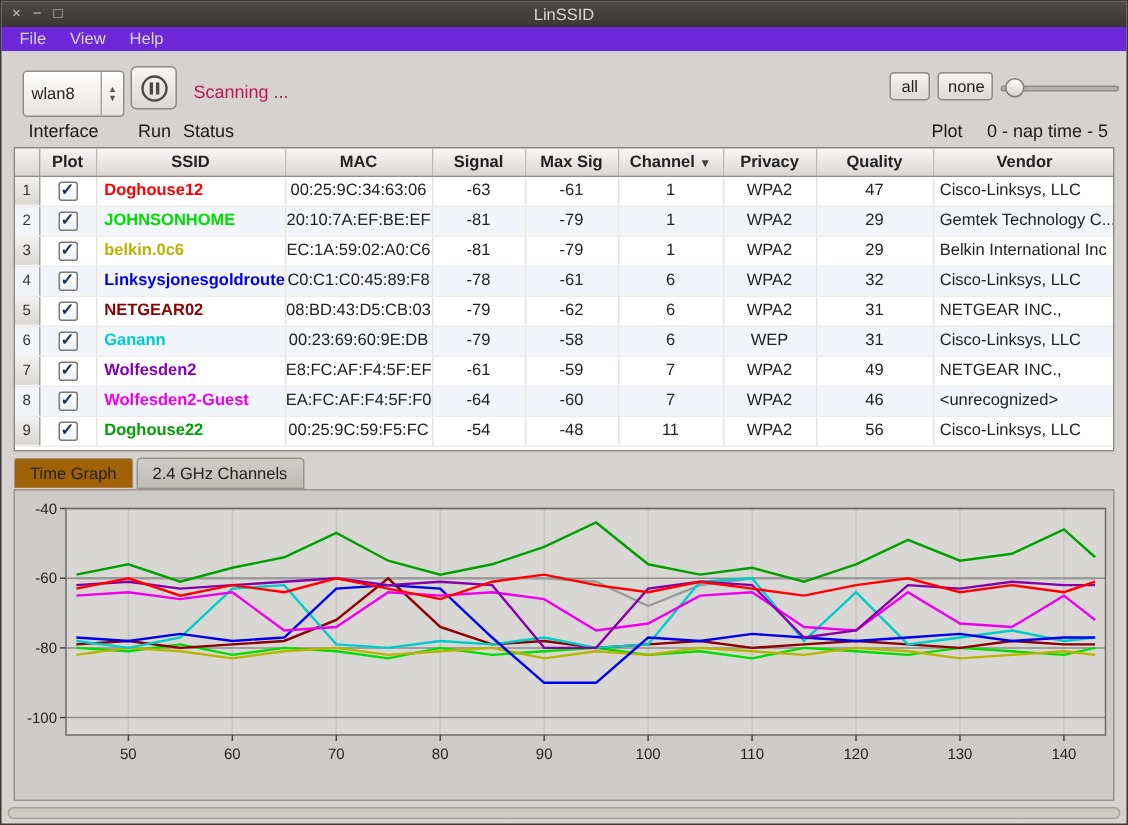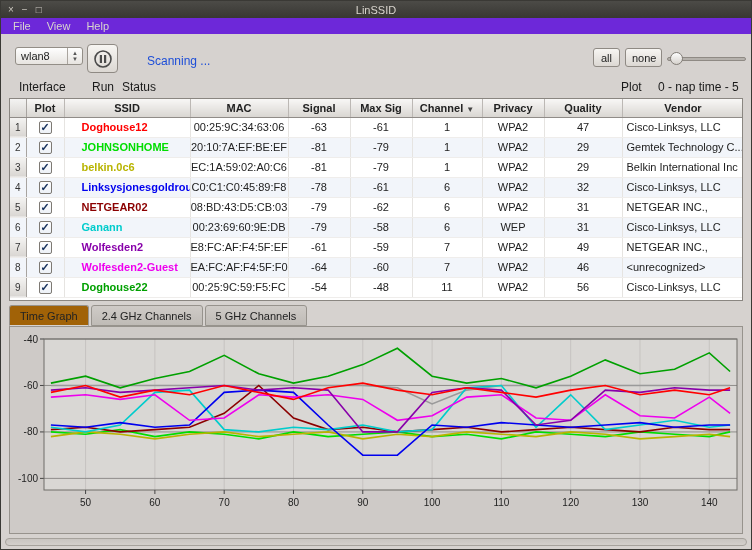--- a/index.html
+++ b/index.html
@@ -10,25 +10,25 @@
   
   .titlebar { height:17px; background:linear-gradient(#4c4b47,#383733); color:#dedad3; font-size:11px; position:relative; display:flex; align-items:center; flex:0 0 auto; }
   .win-controls { display:flex; gap:8px; padding-left:7px; z-index:2; }
   .winbtn { color:#c9c5be; font-size:10px; line-height:10px; cursor:default; }
   .title { position:absolute; left:0; right:0; text-align:center; color:#d9d5ce; }
   .menubar { height:16px; background:#6d28d9; color:#d9d5ce; display:flex; align-items:center; gap:4px; padding-left:6px; font-size:11px; flex:0 0 auto; }
   .menu-item { padding:0 6px; }
 
   
   .toolbar { height:64px; position:relative; flex:0 0 auto; }
-  .combo { position:absolute; left:14px; top:13px; width:68px; height:18px; background:linear-gradient(#fefefe,#e7e4e0); border:1px solid #938e87; border-radius:3px; display:flex; align-items:center; font-size:11px; }
+  .combo { position:absolute; left:14px; top:13px; width:68px; height:31px; background:linear-gradient(#fefefe,#e7e4e0); border:1px solid #938e87; border-radius:3px; display:flex; align-items:center; font-size:11px; }
   .combo-text { flex:1; padding-left:5px; color:#222; }
   .spinner { width:15px; height:100%; border-left:1px solid #aaa59f; display:flex; flex-direction:column; align-items:center; justify-content:center; font-size:6px; color:#555; line-height:6px; }
   .run-btn { position:absolute; left:86px; top:10px; width:31px; height:29px; background:linear-gradient(#f7f5f2,#dcd8d3); border:1px solid #8f8a84; border-radius:4px; display:flex; align-items:center; justify-content:center; }
-  .status-text { position:absolute; left:146px; top:20px; font-size:12px; color:#1d4ed8; }
+  .status-text { position:absolute; left:128px; top:20px; font-size:12px; color:#be185d; }
   .lbl { position:absolute; font-size:12px; color:#1a1a1a;text-align:center; }
   .lbl-interface { left:18px; top:46px; }
   .lbl-run { left:91px; top:46px; }
   .lbl-status { left:121px; top:46px; }
   .tbtn { position:absolute; top:14px; height:19px; font-size:11px; background:linear-gradient(#f7f5f2,#dcd8d3); border:1px solid #8f8a84; border-radius:3px; color:#222; padding:0 6px; }
   .btn-all { left:592px; width:27px; }
   .btn-none { left:624px; width:37px; }
   .slider { position:absolute; left:666px; top:18px; width:79px; height:13px; }
   .slider-track { position:absolute; left:0; right:0; top:5px; height:4px; background:#b5b1ac; border:1px solid #8f8a84; border-radius:2px; }
   .slider-handle { position:absolute; left:3px; top:0; width:13px; height:13px; border-radius:50%; background:linear-gradient(#fdfdfd,#d6d2cd); border:1px solid #827d77; }
@@ -36,21 +36,21 @@
   .lbl-nap { left:657px; top:46px; }
 
   
   .table-wrap { margin:0 8px; height:203px; border:1px solid #8a8681; background:#fff; overflow:hidden; flex:0 0 auto; }
   table { border-collapse:collapse; table-layout:fixed; width:734px; font-size:11px; }
   th { background:linear-gradient(#f8f7f6,#d9d6d2); border-right:1px solid #bcb8b4; border-bottom:1px solid #908c88; height:18px; font-weight:bold; color:#222; text-align:center; overflow:hidden; white-space:nowrap; }
   td { height:20px; border-right:1px solid #e6e4e1; border-bottom:1px solid #efedeb; overflow:hidden; white-space:nowrap; color:#222; }
   tr.alt td { background:#f2f5fa; }
   td.rownum, th.rownum-h { background:linear-gradient(#f4f3f2,#d9d6d2); border-right:1px solid #a8a4a0; text-align:center; color:#333; font-size:10px; }
   td.c-center { text-align:center; }
-  td.c-ssid { text-align:left; padding-left:17px; font-weight:bold; }
+  td.c-ssid { text-align:left; padding-left:5px; font-weight:bold; }
   td.c-vendor { text-align:left; padding-left:4px; }
   .checkbox { display:inline-block; width:13px; height:13px; border:1px solid #7d7973; border-radius:2px; background:linear-gradient(#ffffff,#edf1f7); vertical-align:middle; text-align:center; }
   .checkbox .mark { color:#17325e; font-size:11px; line-height:11px; font-weight:bold; display:block; }
   .sort-ind { font-size:8px; color:#444; margin-left:3px; }
 
   
   .tabbar { display:flex; margin:4px 0 0 8px; height:21px; flex:0 0 auto; position:relative; z-index:2; }
   .tab { height:21px; padding:0 10px; font-size:11px; display:flex; align-items:center; border:1px solid #97938d; background:linear-gradient(#cfcbc7,#bfbbb6); border-radius:3px 3px 0 0; margin-right:2px; color:#222; margin-bottom:-1px; }
   .tab.active { background:#a16207; border-bottom:1px solid #d6d2cf; }
   .chart-panel { margin:0 8px; height:208px; border:1px solid #97938d; background:#cecac7; position:relative; flex:0 0 auto; }
@@ -250,21 +250,20 @@
             <td class="c-center">56</td>
             <td class="c-vendor">Cisco-Linksys, LLC</td>
           </tr>
         </tbody>
     </table>
   </div>
 
   <div class="tabbar">
     <div class="tab active">Time Graph</div>
     <div class="tab">2.4 GHz Channels</div>
-    <div class="tab">5 GHz Channels</div>
   </div>
 
   <div class="chart-panel">
     <svg width="734" height="206" viewBox="0 0 734 206">
         <rect x="34" y="12" width="693" height="151" fill="#d9d7d4" stroke="none"></rect>
         <line x1="75.58" x2="75.58" y1="12" y2="163" stroke="#c6c3c0" stroke-width="1"></line>
         <line x1="144.88" x2="144.88" y1="12" y2="163" stroke="#c6c3c0" stroke-width="1"></line>
         <line x1="214.18" x2="214.18" y1="12" y2="163" stroke="#c6c3c0" stroke-width="1"></line>
         <line x1="283.48" x2="283.48" y1="12" y2="163" stroke="#c6c3c0" stroke-width="1"></line>
         <line x1="352.78000000000003" x2="352.78000000000003" y1="12" y2="163" stroke="#c6c3c0" stroke-width="1"></line>

